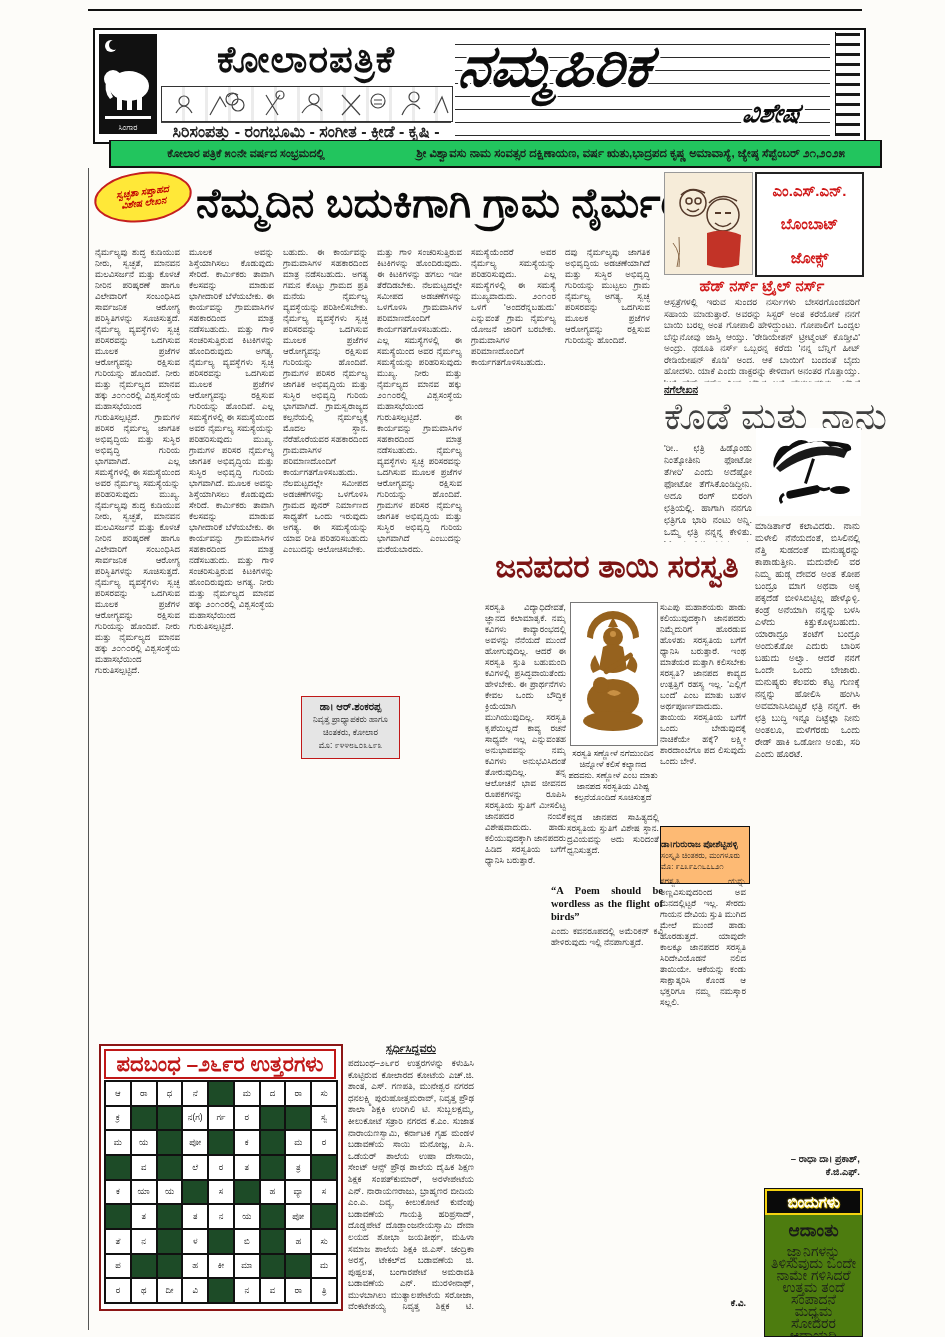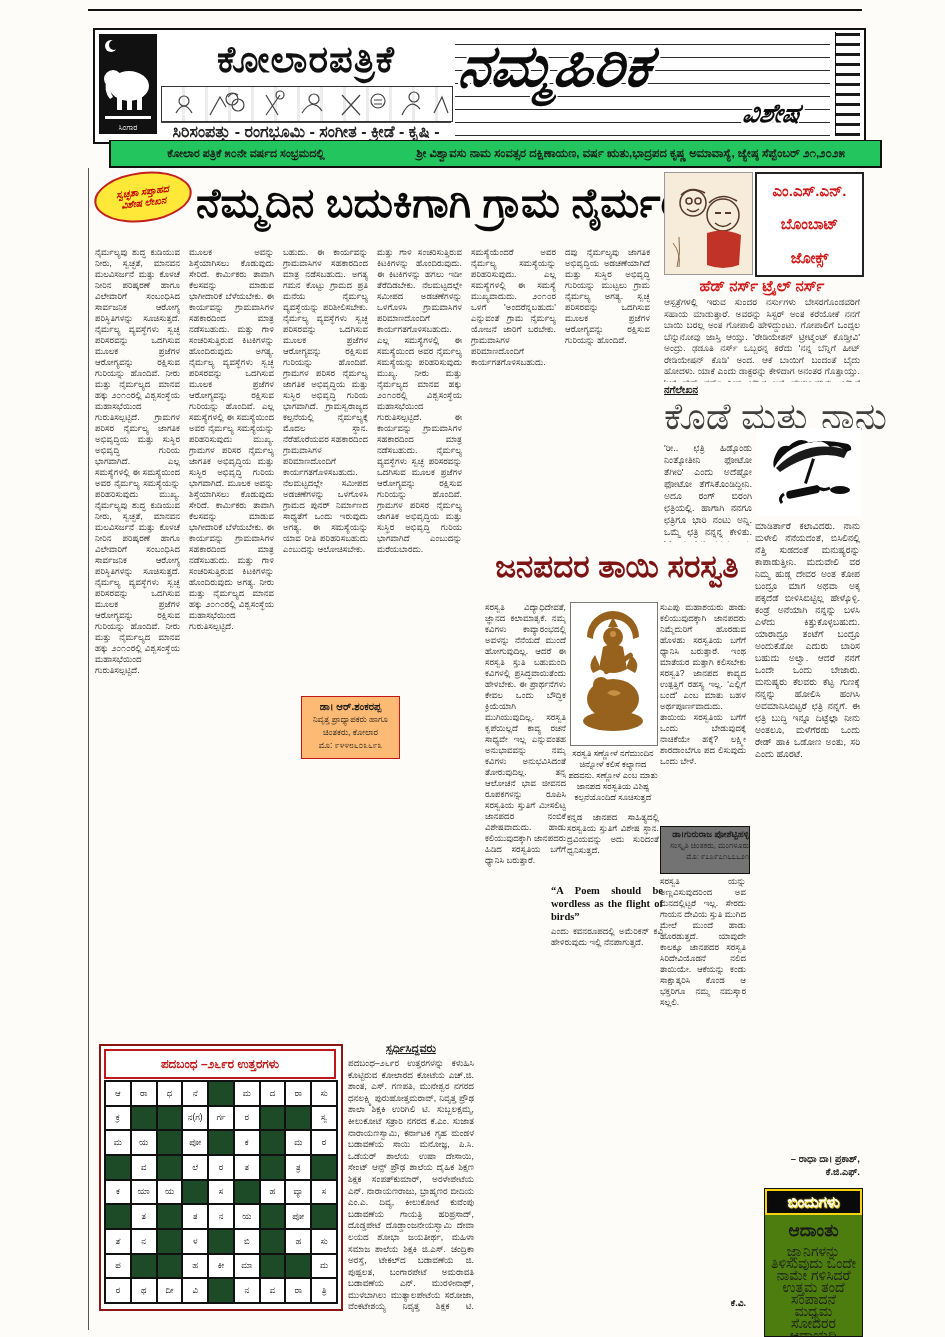--- a/index.html
+++ b/index.html
@@ -33,32 +33,32 @@
   .dateline{flex:1;font-size:11.5px;font-weight:bold;text-align:center;}
   
   .badge{left:94px;top:172px;width:94px;height:46px;background:#ffe838;border:2px solid #c51f1f;
      border-radius:50%;transform:rotate(-7deg);display:flex;flex-direction:column;justify-content:center;
      text-align:center;color:#c00000;font-weight:bold;font-style:italic;font-size:9.5px;line-height:11px;}
   .headline{left:196px;top:168px;width:470px;height:72px;font-size:41px;line-height:70px;
      font-weight:900;color:#0a0a0a;text-align:center;white-space:nowrap;}
   
   .col{position:absolute;font-size:8.6px;line-height:11px;text-align:justify;overflow:hidden;color:#1c1c1c;}
   
-  .bybox{left:301px;top:696px;width:97px;height:58px;border:1.8px solid #c01818;background:#fdba74;
+  .bybox{left:301px;top:696px;width:97px;height:58px;border:1.8px solid #c01818;background:#e5e5e5;
      text-align:center;font-size:8.5px;line-height:13px;padding-top:3px;}
   .bybox .b1{font-weight:900;font-size:10px;}
   
   .sara-head{left:486px;top:546px;width:262px;height:42px;font-size:31px;line-height:42px;
      font-weight:900;color:#7c1414;text-align:center;white-space:nowrap;}
   .statuebox{left:570px;top:602px;width:86px;height:142px;border:1px solid #777;background:#fff;}
   .caption{left:567px;top:748px;width:92px;font-size:8.3px;line-height:11px;text-align:center;color:#222;}
   .quote{left:551px;top:884px;width:112px;font-family:"Liberation Serif",serif;font-size:10.5px;
      line-height:13px;font-weight:bold;text-align:justify;color:#111;}
-  .gururaja{left:660px;top:826px;width:88px;height:44px;border:1.6px solid #111;background:#737373;
-     text-align:right;font-size:7.8px;line-height:11px;padding-top:2px;}
+  .gururaja{left:660px;top:826px;width:88px;height:44px;border:1.6px solid #111;background:#fdba74;
+     text-align:left;font-size:7.8px;line-height:11px;padding-top:12px;}
   .gururaja .b1{font-weight:900;font-size:8.6px;}
   .kv{left:660px;top:1298px;width:86px;text-align:right;font-size:9px;font-weight:bold;}
   
   .cartoon{left:664px;top:172px;width:87px;height:101px;border:1px solid #999;background:#f6ecd9;}
   .jokesbox{left:755px;top:172px;width:105px;height:101px;border:2px solid #222;background:#fff;
      display:flex;flex-direction:column;justify-content:space-around;text-align:center;
      color:#d01818;font-weight:900;font-size:15px;}
   .jokestitle{left:664px;top:277px;width:196px;text-align:center;color:#d01818;font-weight:900;font-size:15px;}
   .nagelabel{left:664px;top:384px;width:70px;font-size:10px;font-weight:bold;text-decoration:underline;}
   .kode-head{left:664px;top:396px;width:240px;font-size:37px;font-weight:400;color:#404040;white-space:nowrap;}
@@ -67,21 +67,21 @@
   .bindu{left:764px;top:1188px;width:97px;height:147px;border:1.6px solid #111;background:#4d7c0f;}
   .bindu-banner{height:26px;background:#0a0a0a;box-shadow:0 0 0 2px #f5d310 inset;
      display:flex;align-items:center;justify-content:center;color:#fff;font-weight:900;font-size:15px;
      text-shadow:0 0 2px #f5d310,1px 1px 0 #f5d310;}
   .bindu-sub{text-align:center;font-weight:900;font-size:17px;margin-top:6px;}
   .bindu-body{font-size:14px;line-height:12px;padding:4px 6px 0 6px;text-align:center;}
   .bindu-sign{font-size:8.6px;font-weight:bold;text-align:right;padding-right:6px;font-style:italic;}
   
   .cwbox{left:99px;top:1044px;width:240px;height:263px;border:2px solid #8c1616;background:#fff;}
   .cwtitle{position:absolute;left:3px;top:3px;width:228px;height:26px;border:2px solid #c01818;
-     color:#c01818;font-weight:900;font-size:12px;text-align:center;line-height:26px;white-space:nowrap;}
+     color:#c01818;font-weight:900;font-size:21px;text-align:center;line-height:26px;white-space:nowrap;}
   .cwgrid{position:absolute;left:3px;top:34px;width:232px;height:222px;display:grid;
      grid-template-columns:repeat(9,1fr);grid-template-rows:repeat(9,1fr);border:1px solid #111;}
   .cw-cell{border:1px solid #111;background:#fff;font-size:8.5px;display:flex;align-items:center;
      justify-content:center;color:#111;}
   .cw-cell.blk{background:#1d4b27;}
   .part-head{left:348px;top:1042px;width:126px;text-align:center;font-size:11px;font-weight:900;
      text-decoration:underline;}
 </style>
 </head>
 <body>

